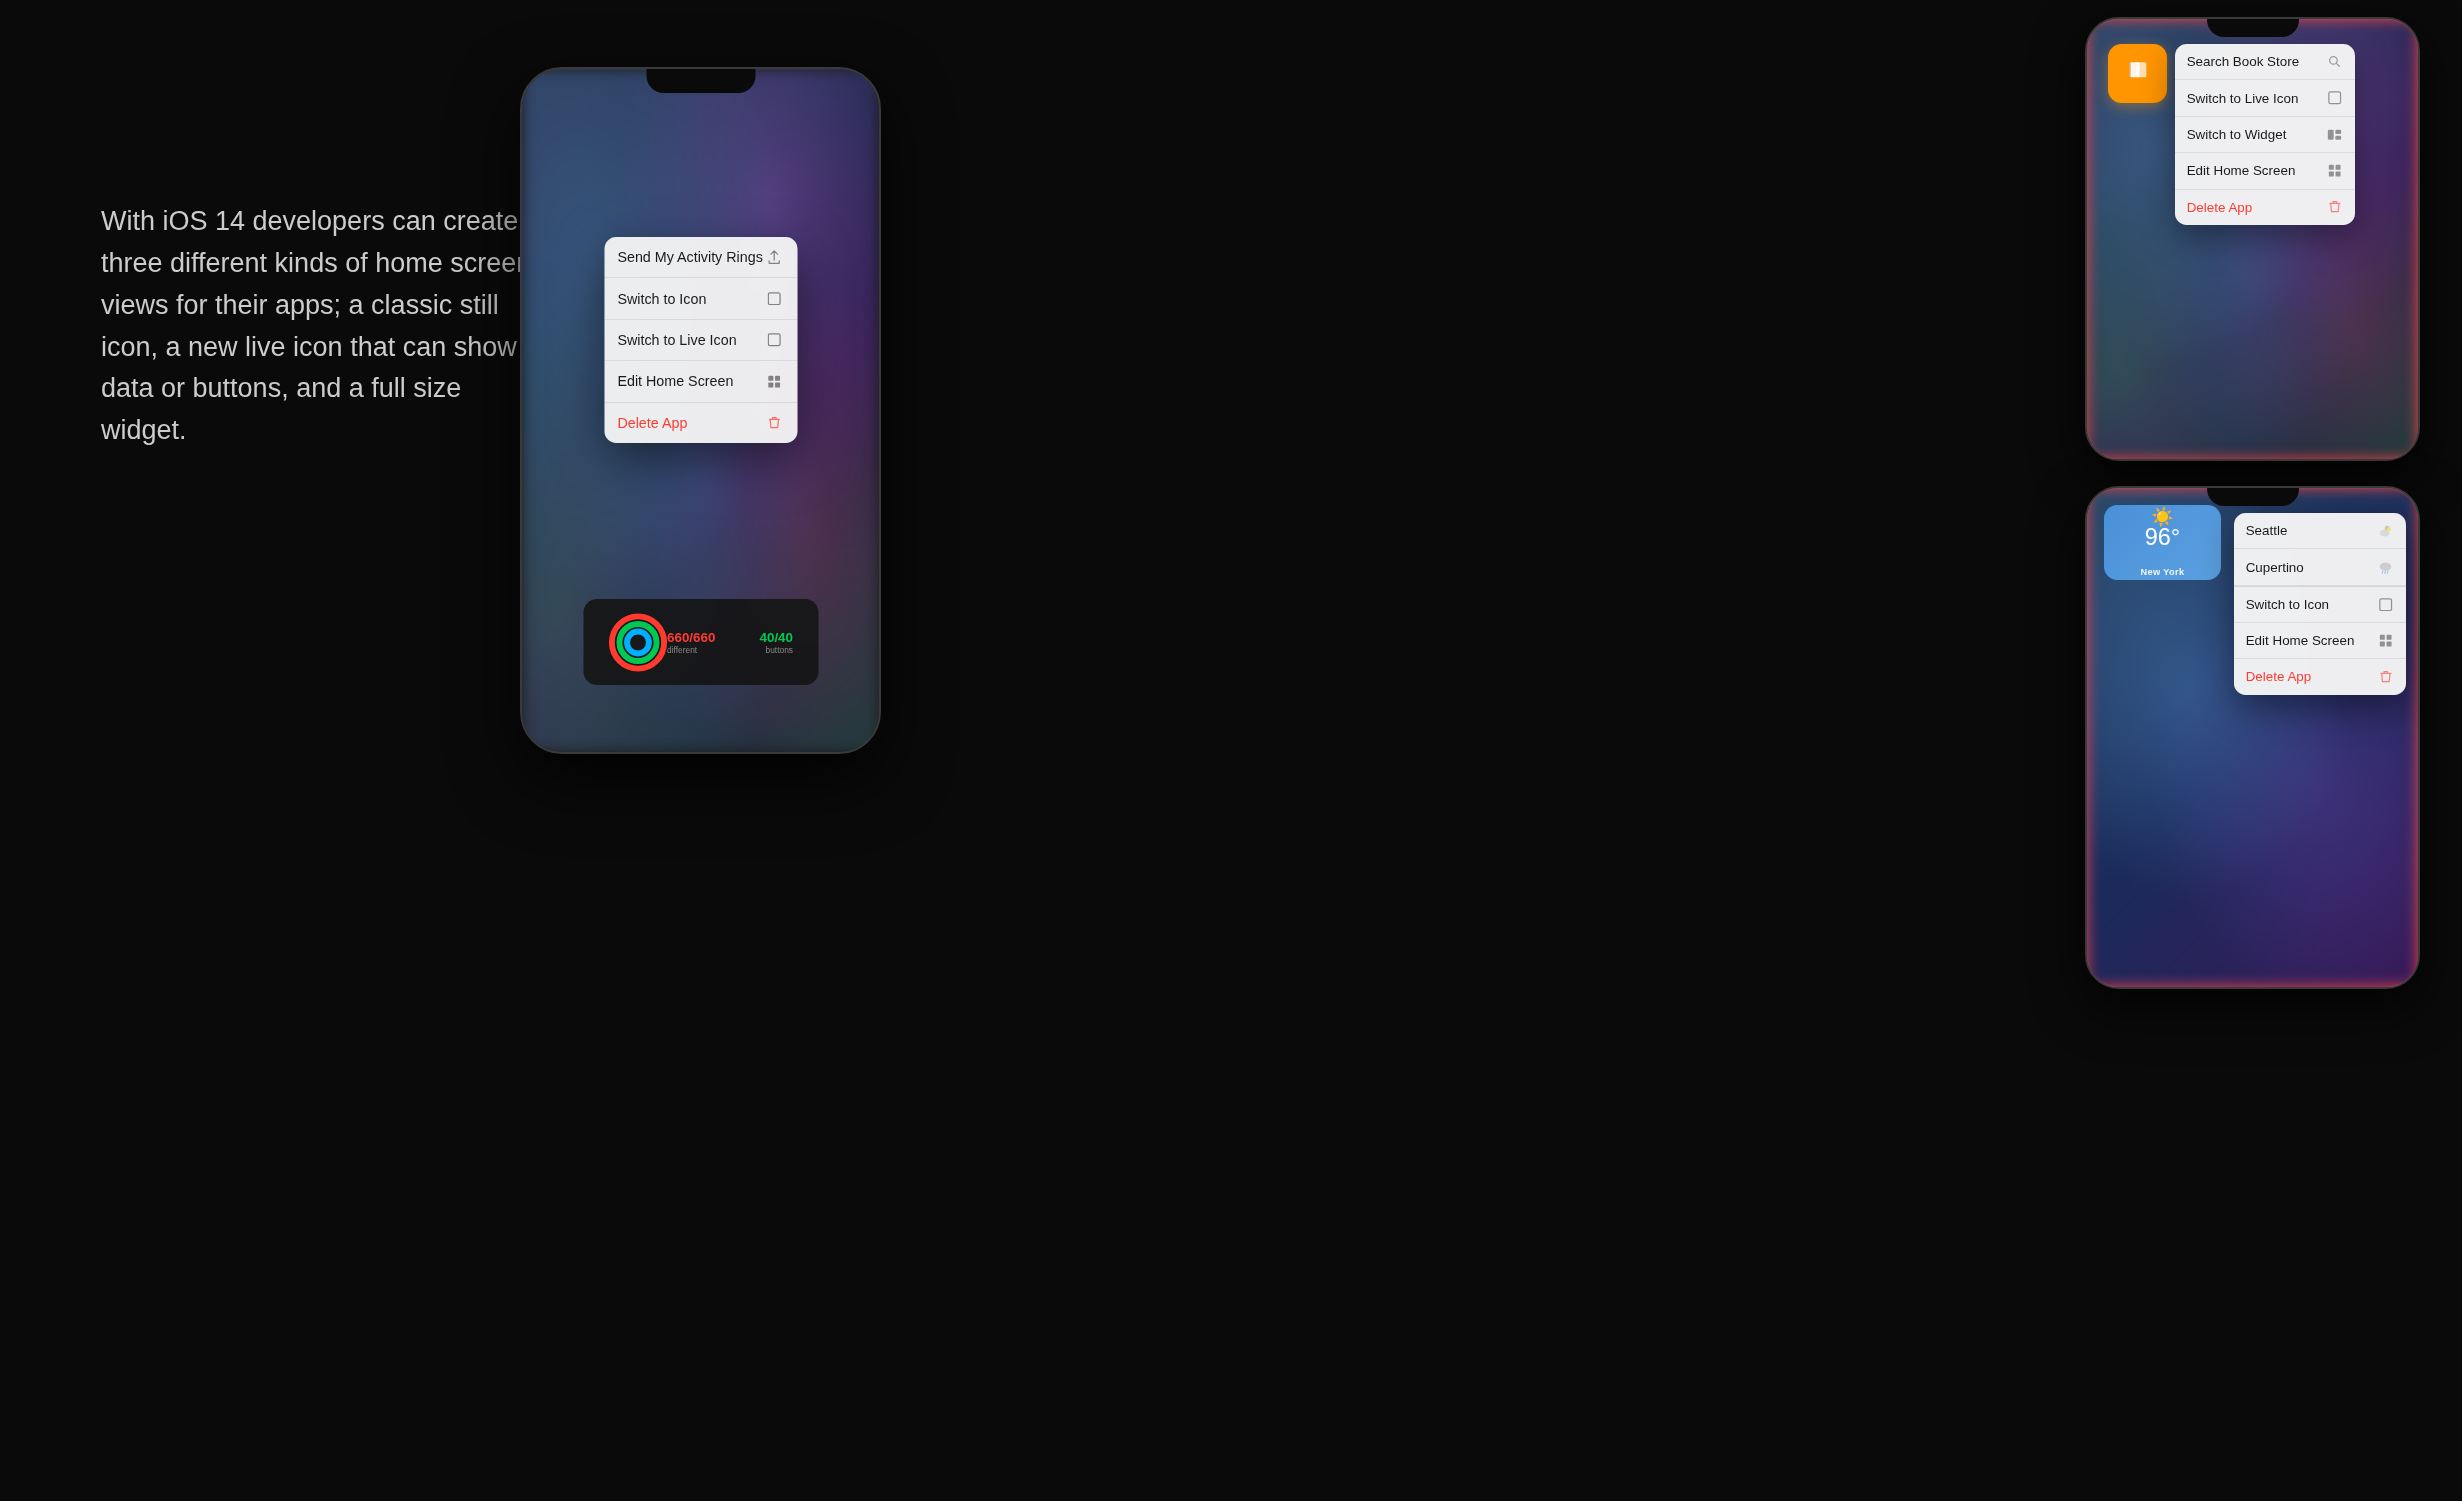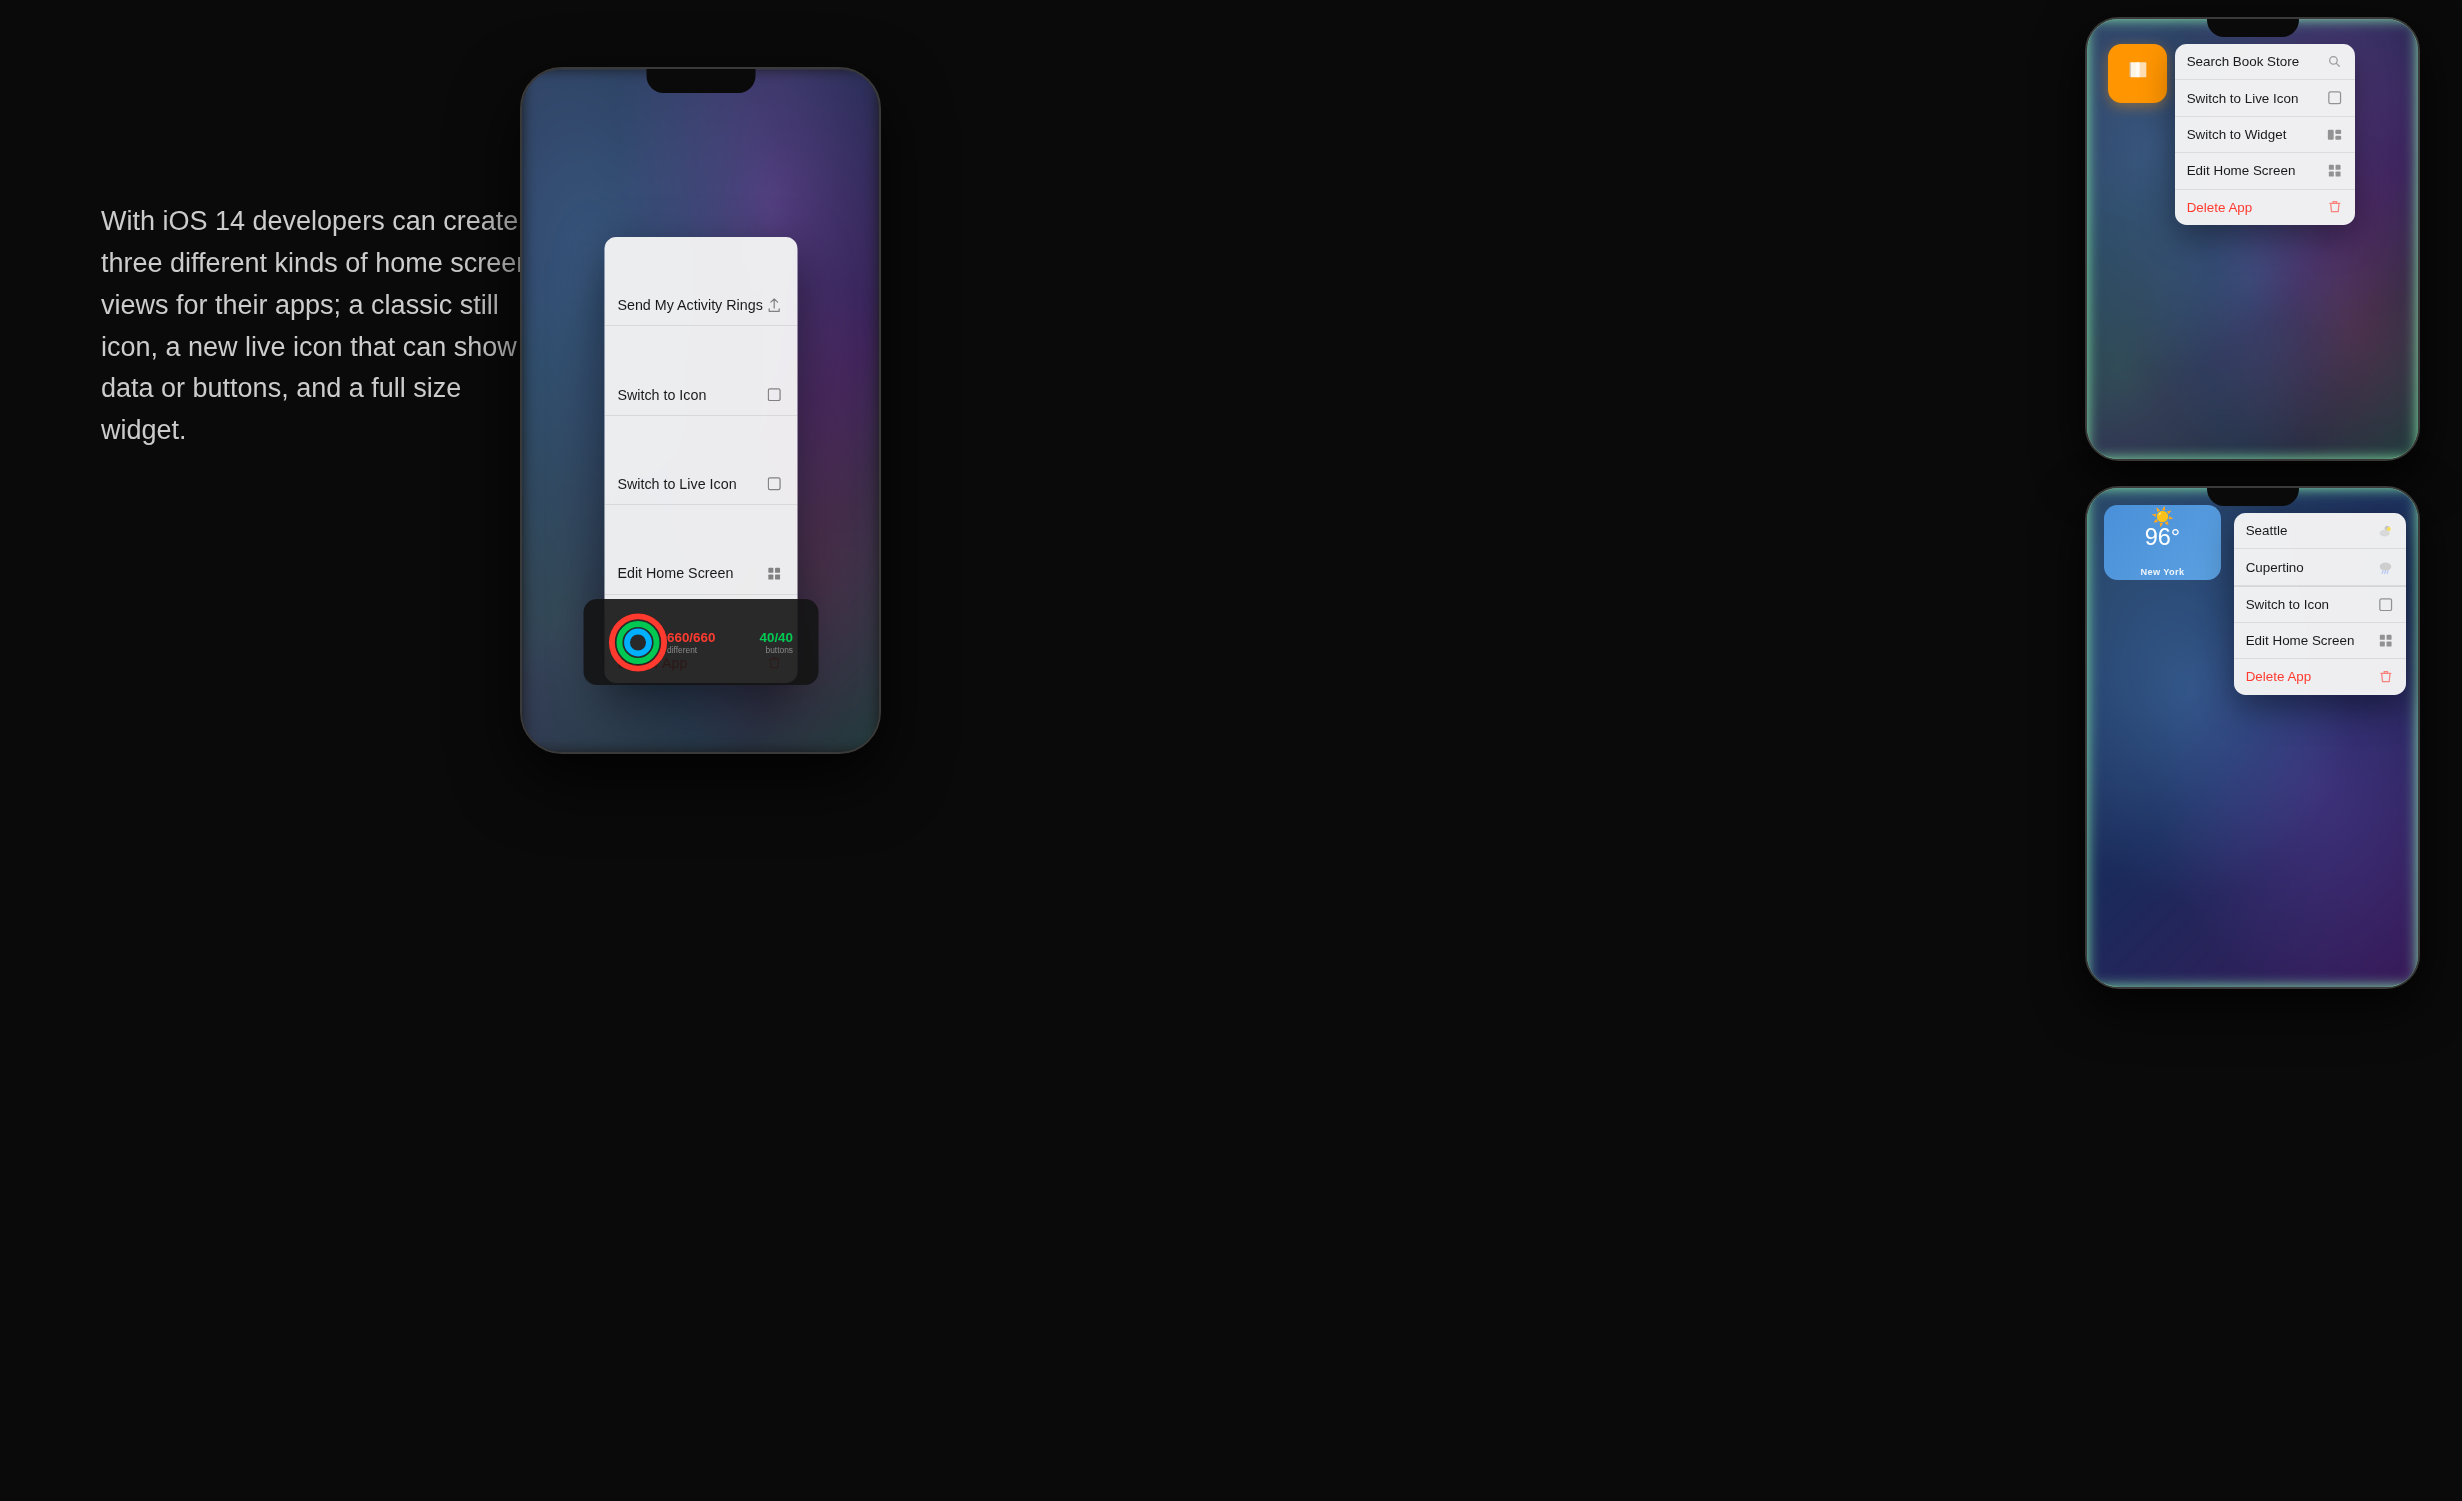--- a/index.html
+++ b/index.html
@@ -63,21 +63,21 @@
       border-radius: 42px;
       border: 2.5px solid #3a3a3a;
       position: relative;
       overflow: hidden;
       box-shadow: 0 25px 67px rgba(0,0,0,0.8), inset 0 0.8px 0 rgba(255,255,255,0.1);
     }
 
     .phone-frame-small {
       width: 100%;
       height: 100%;
-      background: #86efac;
+      background: #ef4444;
       border-radius: 34px;
       border: 2.5px solid #3a3a3a;
       position: relative;
       overflow: hidden;
       box-shadow: 0 17px 50px rgba(0,0,0,0.8), inset 0 0.8px 0 rgba(255,255,255,0.1);
     }
 
     
     .phone-bg {
       position: absolute;
@@ -120,21 +120,20 @@
     .context-menu-item {
       display: flex;
       align-items: center;
       justify-content: space-between;
       padding: 11px 13.4px;
       font-size: 14.3px;
       font-weight: 400;
       color: #1a1a1a;
       border-bottom: 0.8px solid rgba(0,0,0,0.08);
       cursor: pointer;
-      margin-top: 48px;
     }
 
     .context-menu-item:last-child {
       border-bottom: none;
     }
 
     .context-menu-item.red {
       color: #ff3b30;
     }
 

